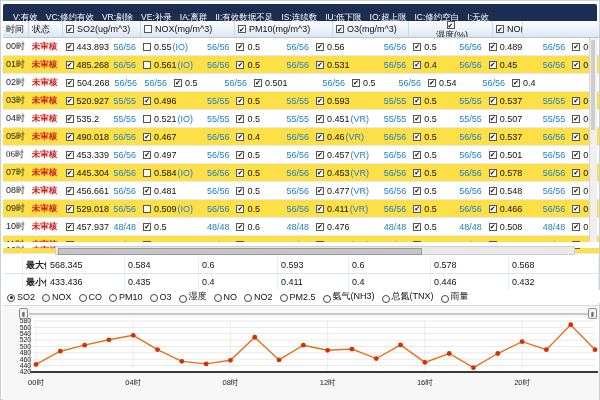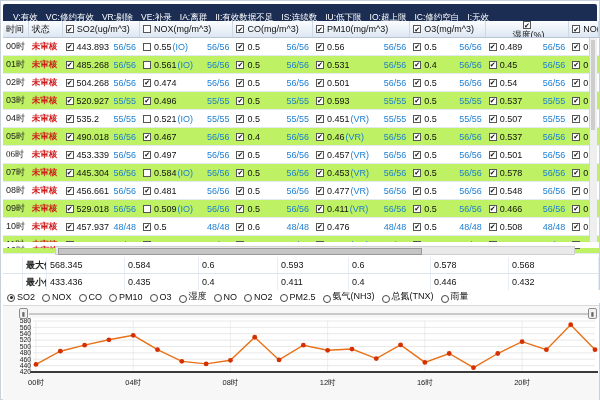--- a/index.html
+++ b/index.html
@@ -13,21 +13,21 @@
              overflow:hidden;border-radius:2px}
   .legenditem{color:#fff;font-size:8.5px}
   
   .thead{position:absolute;left:2px;top:20px;height:17px;width:596px;display:flex;
          background:linear-gradient(#fbfdff,#dde7f2);border-bottom:1px solid #b6c4d4;box-sizing:border-box}
   .hcell{display:flex;align-items:center;box-sizing:border-box;padding-left:3px;
          border-right:1px solid #cdd9e5;overflow:hidden;white-space:nowrap;height:100%}
   
   .tbody{position:absolute;left:2px;top:37px;width:596px}
   .trow{display:flex;height:17px;border-bottom:1px solid #e4eaf1;background:#fff;align-items:center}
-  .trow.alt{background:#bef264}
+  .trow.alt{background:#fde047}
   .cell{box-sizing:border-box;display:flex;align-items:center;height:100%;
         padding-left:3px;overflow:hidden;white-space:nowrap}
   .cnt{justify-content:flex-end;padding-right:4px;color:#1c7ed0}
   .timec{color:#222}
   .status{color:#cf1d1d;font-weight:bold;font-size:8.5px}
   .flag{color:#1c7ed0;margin-left:1px}
   .cb{width:8px;height:8px;min-width:8px;border:1px solid #555;background:#fff;margin-right:3px;
       display:inline-flex;align-items:center;justify-content:center;font-size:7px;line-height:7px;color:#111;box-sizing:border-box}
   .partialwrap{position:absolute;left:2px;top:241px;width:596px;height:6px;overflow:hidden}
   
@@ -77,24 +77,20 @@
       <div class="hcell" style="width: 26px;">时间</div>
       <div class="hcell" style="width: 34px;">状态</div>
       <div class="hcell" style="width: 78px;">
         <span class="cb">✔</span>
         <span>SO2(ug/m^3)</span>
       </div>
       <div class="hcell" style="width: 94px;">
         <span class="cb"></span>
         <span>NOX(mg/m^3)</span>
       </div>
-      <div class="hcell" style="width: 80px;">
-        <span class="cb">✔</span>
-        <span>CO(mg/m^3)</span>
-      </div>
       <div class="hcell" style="width: 98px;">
         <span class="cb">✔</span>
         <span>PM10(mg/m^3)</span>
       </div>
       <div class="hcell" style="width: 76px;">
         <span class="cb">✔</span>
         <span>O3(mg/m^3)</span>
       </div>
       <div class="hcell" style="width: 84px; flex-direction: column;">
         <span class="cb">✔</span>
@@ -185,24 +181,20 @@
         </div>
       </div>
       <div class="trow">
         <div class="cell timec" style="width: 26px;">02时</div>
         <div class="cell status" style="width: 34px;">未审核</div>
         <div class="cell" style="width: 50px;">
           <span class="cb">✔</span>
           <span>504.268</span>
         </div>
         <div class="cell cnt" style="width: 28px;">56/56</div>
-        <div class="cell" style="width: 64px;">
-          <span class="cb">✔</span>
-          <span>0.474</span>
-        </div>
         <div class="cell cnt" style="width: 30px;">56/56</div>
         <div class="cell" style="width: 52px;">
           <span class="cb">✔</span>
           <span>0.5</span>
         </div>
         <div class="cell cnt" style="width: 28px;">56/56</div>
         <div class="cell" style="width: 70px;">
           <span class="cb">✔</span>
           <span>0.501</span>
         </div>

